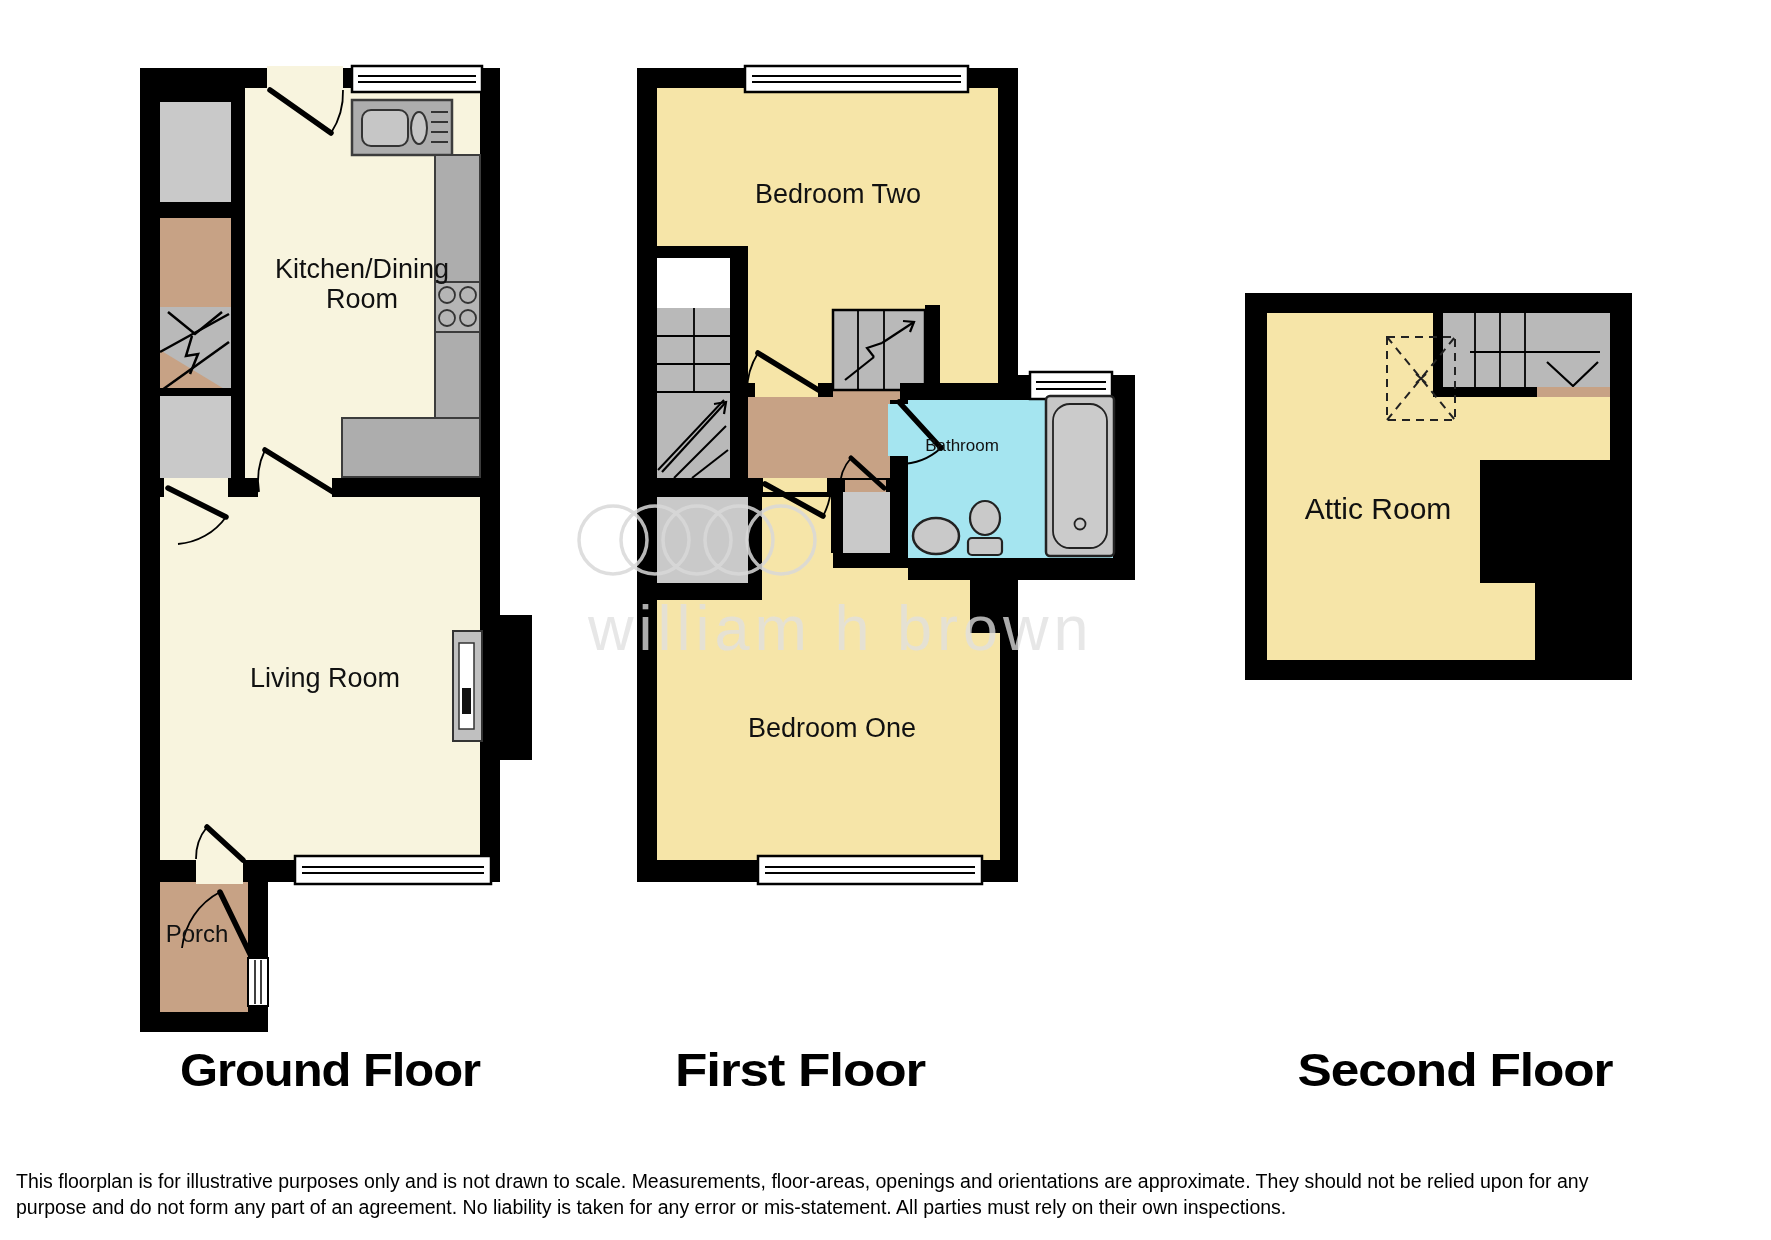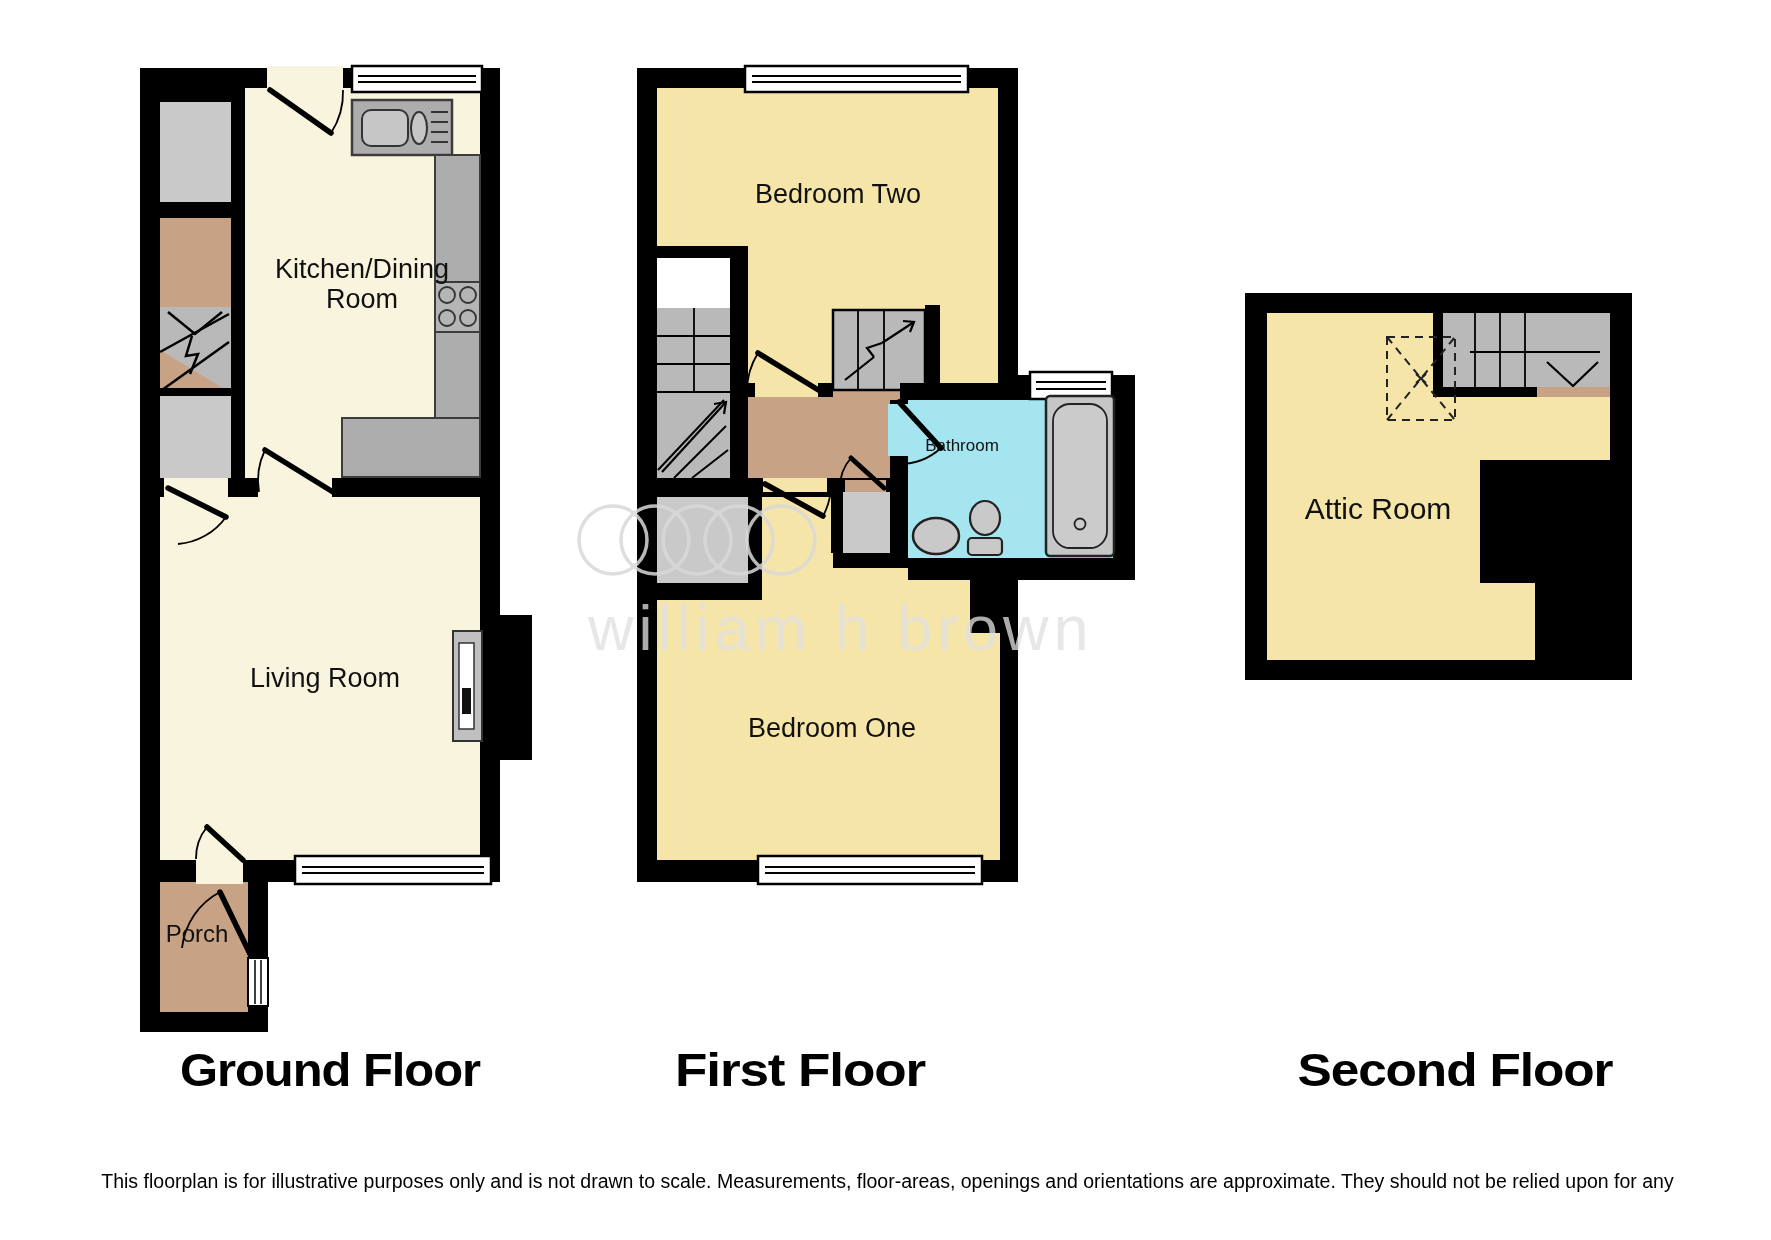--- a/index.html
+++ b/index.html
@@ -2,21 +2,21 @@
 <html><head>
 <meta charset="utf-8">
 <style>
   html,body{margin:0;padding:0;background:#ffffff;}
   #stage{position:relative;width:1771px;height:1240px;background:#ffffff;overflow:hidden;
          font-family:"Liberation Sans", sans-serif;}
   svg{position:absolute;left:0;top:0;}
   .room-label{font-family:"Liberation Sans",sans-serif;fill:#111111;}
   .floor-label{font-family:"Liberation Sans",sans-serif;font-weight:700;fill:#000000;letter-spacing:-1px;}
   .wm-text{font-family:"Liberation Sans",sans-serif;fill:#e0e0e0;opacity:0.9;letter-spacing:5px;}
-  .disclaimer{position:absolute;left:4px;right:0;text-align:center;font-size:19.5px;line-height:26px;
+  .disclaimer{position:absolute;left:16px;right:0;text-align:left;font-size:19.5px;line-height:26px;
               color:#000;font-family:"Liberation Sans",sans-serif;}
   .d1{top:1168px;} .d2{top:1194px;}
 </style>
 </head>
 <body>
 
 <div id="stage">
 <svg width="1771" height="1240" viewBox="0 0 1771 1240">
 
   <g>
@@ -246,13 +246,14 @@
     </g>
     <text class="wm-text" x="588" y="650" font-size="63">william h brown</text>
   </g>
 
   <text class="floor-label" x="330" y="1086" font-size="47" text-anchor="middle" textLength="300" lengthAdjust="spacingAndGlyphs">Ground Floor</text>
   <text class="floor-label" x="800" y="1086" font-size="47" text-anchor="middle" textLength="250" lengthAdjust="spacingAndGlyphs">First Floor</text>
   <text class="floor-label" x="1455" y="1086" font-size="47" text-anchor="middle" textLength="315" lengthAdjust="spacingAndGlyphs">Second Floor</text>
 </svg>
 
   <div class="disclaimer d1">This floorplan is for illustrative purposes only and is not drawn to scale. Measurements, floor-areas, openings and orientations are approximate. They should not be relied upon for any</div>
+  <div class="disclaimer d2">purpose and do not form any part of an agreement. No liability is taken for any error or mis-statement. All parties must rely on their own inspections.</div>
 </div>
 
 </body></html>

